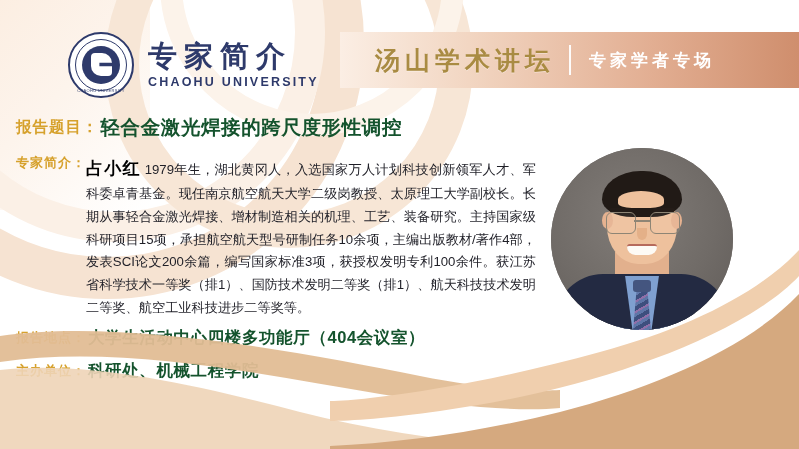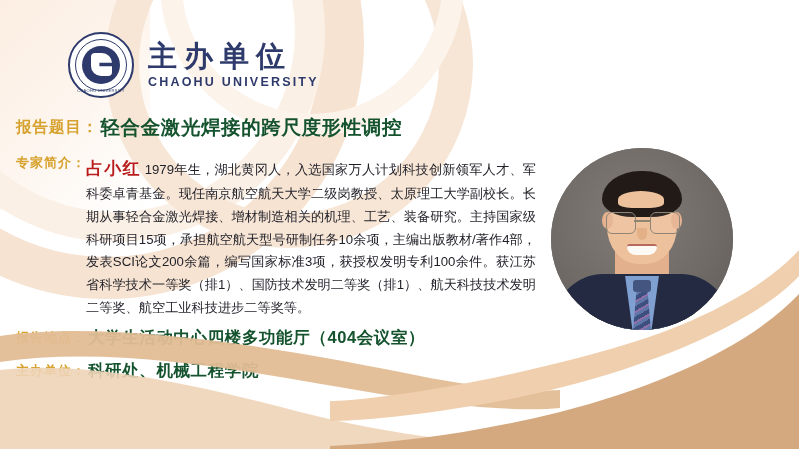--- a/index.html
+++ b/index.html
@@ -173,21 +173,21 @@
   .bio-text {
     font-size: 13.2px;
     line-height: 1.72;
     color: #1f1f27;
     text-align: justify;
     width: 450px;
   }
   .bio-name {
     font-size: 17px;
     font-weight: bold;
-    color: #b91c1c;
+    color: #000000;
     letter-spacing: 1px;
     margin-right: 4px;
   }
 
   .row-time  { left: 16px; top: 294px; align-items: center; }
   .row-place { left: 16px; top: 327px; align-items: center; }
   .row-host  { left: 16px; top: 360px; align-items: center; }
   .row-time .value-strong,
   .row-place .value-strong,
   .row-host .value-strong { font-size: 16.5px; margin-left: 2px; }
@@ -356,28 +356,33 @@
     </svg>
   </div>
 
   <div class="ribbon rb-right">
     <svg width="469" height="199" viewBox="0 0 469 199">
       <path d="M469 0 C 430 42, 360 78, 270 102 C 190 124, 110 140, 40 148 C 25 150, 10 151, 0 151 L 0 171 C 20 171, 60 168, 110 161 C 220 146, 340 112, 420 64 C 440 52, 458 38, 469 26 Z" fill="#f0cfae"></path>
       <path d="M469 44 C 420 96, 330 136, 230 162 C 150 182, 70 193, 0 196 L 0 199 L 469 199 Z" fill="#d5a97f"></path>
     </svg>
   </div>
 
+  <div class="banner">
+    <div class="banner-title">汤山学术讲坛</div>
+    <div class="banner-sep"></div>
+    <div class="banner-sub">专家学者专场</div>
+  </div>
 
   <div class="logo-block">
     <div class="seal">
       <div class="seal-core"></div>
       <div class="seal-ring-text">CHAOHU UNIVERSITY</div>
     </div>
     <div class="logo-names">
-      <div class="logo-cn">主办单位</div>
+      <div class="logo-cn">专家简介</div>
       <div class="logo-en">CHAOHU UNIVERSITY</div>
     </div>
   </div>
 
   <div class="portrait-wrap">
     <div class="portrait-bg"></div>
     <div class="p-neck"></div>
     <div class="p-suit"></div>
     <div class="p-shirt"></div>
     <div class="p-lapel-l"></div>

